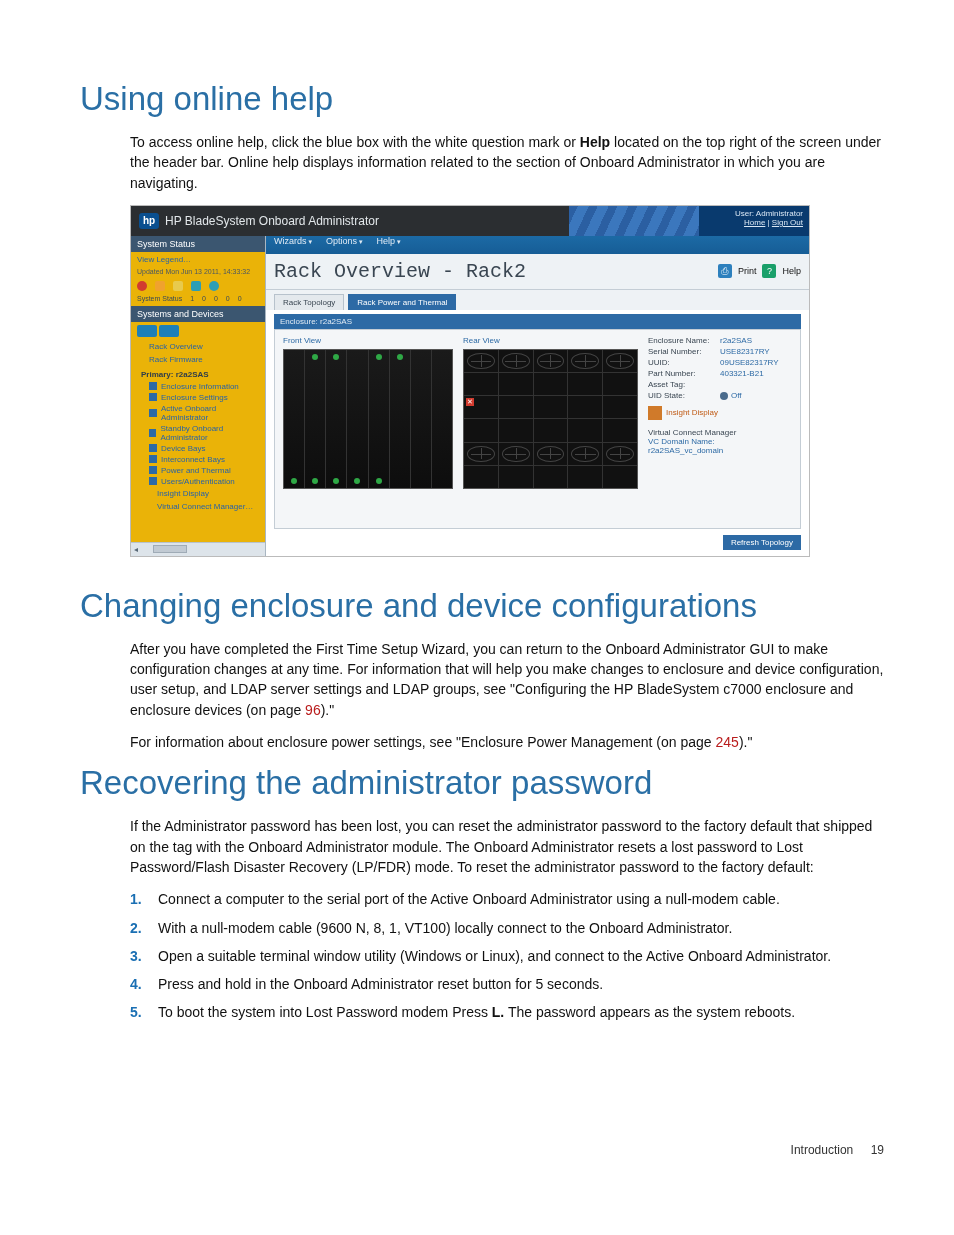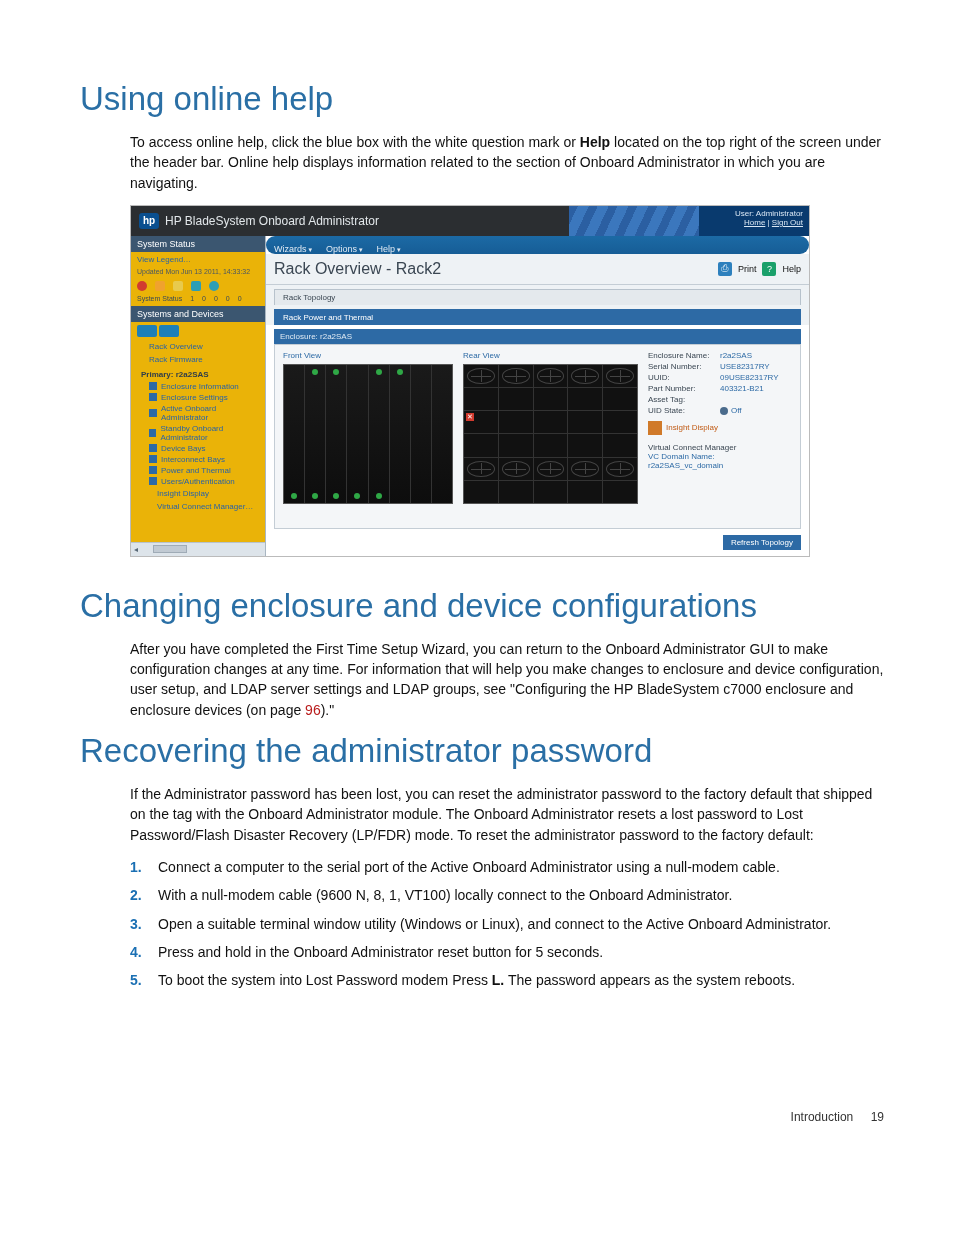--- a/index.html
+++ b/index.html
@@ -41,29 +41,29 @@
   .as-left .toggle span { width:20px; height:12px; background:#1d7fb8; display:inline-block; border-radius:2px;}
   .as-left .link { color:#2963a6; padding:2px 6px 2px 18px; }
   .as-left .sect { color:#2f3d4a; font-weight:bold; padding:4px 6px 2px 10px; }
   .as-left .node { display:flex; align-items:center; gap:4px; padding:1px 0 1px 18px; color:#2963a6; }
   .as-left .node .sq { width:8px; height:8px; background:#2d6aa5; display:inline-block;}
   .as-left .scroll { margin-top:auto; height:14px; background:#dde4ea; border-top:1px solid #b8c2cc; display:flex; align-items:center;}
   .as-left .scroll .thumb{ width:34px; height:8px; background:#c1cad3; margin-left:12px; border:1px solid #9fabb6;}
 
   
   .as-right { flex:1; display:flex; flex-direction:column; }
-  .as-menu { height:18px; background:linear-gradient(#1c6aa5,#165d96); display:flex; gap:14px; padding:0 8px; align-items:flex-end; font-size:9px; color:#dfeaf4;border-radius:9px;}
+  .as-menu { height:18px; background:linear-gradient(#1c6aa5,#165d96); display:flex; gap:14px; padding:0 8px; align-items:flex-start; font-size:9px; color:#dfeaf4;}
   .as-menu span::after{content:" \25BE"; font-size:7px;}
   .as-title-row { display:flex; align-items:center; padding:6px 8px; background:#eef2f5; border-bottom:1px solid #c4cdd5;}
-  .as-title-row .rt { font-size:16px; color:#3a4652; }
+  .as-title-row .rt { font-size:20px; color:#3a4652;font-family:Liberation Mono, monospace; }
   .as-title-row .right-controls{ margin-left:auto; display:flex; gap:6px; align-items:center; font-size:9px;}
   .ic-btn{ width:14px; height:14px; display:inline-flex; align-items:center; justify-content:center; border-radius:2px; color:#fff; font-size:9px;}
   .ic-print{ background:#2d80bd;}
   .ic-help{ background:#1aa06a;}
-  .as-tabs { display:flex; gap:4px; padding:4px 8px 0; background:#eef2f5;flex-direction:column;}
+  .as-tabs { display:flex; gap:4px; padding:4px 8px 0; background:#eef2f5;}
   .as-tabs .tab{ font-size:8px; padding:3px 8px; border:1px solid #b7c2cc; border-bottom:none; background:#e4e9ed; color:#3a4652;}
   .as-tabs .tab.active{ background:#2d6aa5; color:#fff; border-color:#2d6aa5;}
   .as-encl-bar{ margin:4px 8px 0; background:#2d6aa5; color:#dfeaf4; font-size:8px; padding:3px 6px;}
   .as-panel{ margin:0 8px 8px; background:#f4f6f8; border:1px solid #c4cdd5; flex:1; padding:6px 8px; display:flex; gap:10px; }
   .view-col{ display:flex; flex-direction:column; gap:4px;}
   .view-col .lbl{ font-size:8px; color:#2d6aa5;}
   .front-view{ width:170px; height:140px; background:#111; border:1px solid #555; position:relative; display:flex;}
   .blade{ flex:1; border-right:1px solid #333; background:linear-gradient(#1a1a1a,#0d0d0d); position:relative;}
   .blade:last-child{border-right:none;}
   .blade .led{ position:absolute; bottom:4px; left:50%; transform:translateX(-50%); width:6px; height:6px; background:#2fa846; border-radius:50%;}
@@ -340,20 +340,23 @@
           <div class="refresh-btn">Refresh Topology</div>
         </div>
       </div>
     </div>
   </div>
 
   <h1 class="section-title">Changing enclosure and device configurations</h1>
   <p class="body-text">
     <span>After you have completed the First Time Setup Wizard, you can return to the Onboard Administrator GUI to make configuration changes at any time. For information that will help you make changes to enclosure and device configuration, user setup, and LDAP server settings and LDAP groups, see "Configuring the HP BladeSystem c7000 enclosure and enclosure devices (on page </span><span class="link">96</span><span>)."</span>
   </p>
+  <p class="body-text">
+    <span>For information about enclosure power settings, see "Enclosure Power Management (on page </span><span class="link">245</span><span>)."</span>
+  </p>
 
   <h1 class="section-title">Recovering the administrator password</h1>
   <p class="body-text">If the Administrator password has been lost, you can reset the administrator password to the factory default that shipped on the tag with the Onboard Administrator module. The Onboard Administrator resets a lost password to Lost Password/Flash Disaster Recovery (LP/FDR) mode. To reset the administrator password to the factory default:</p>
 
   <ol class="steps">
     <li>
         <span class="num">1.</span>
         <span>Connect a computer to the serial port of the Active Onboard Administrator using a null-modem cable.</span>
       </li>
     <li>

